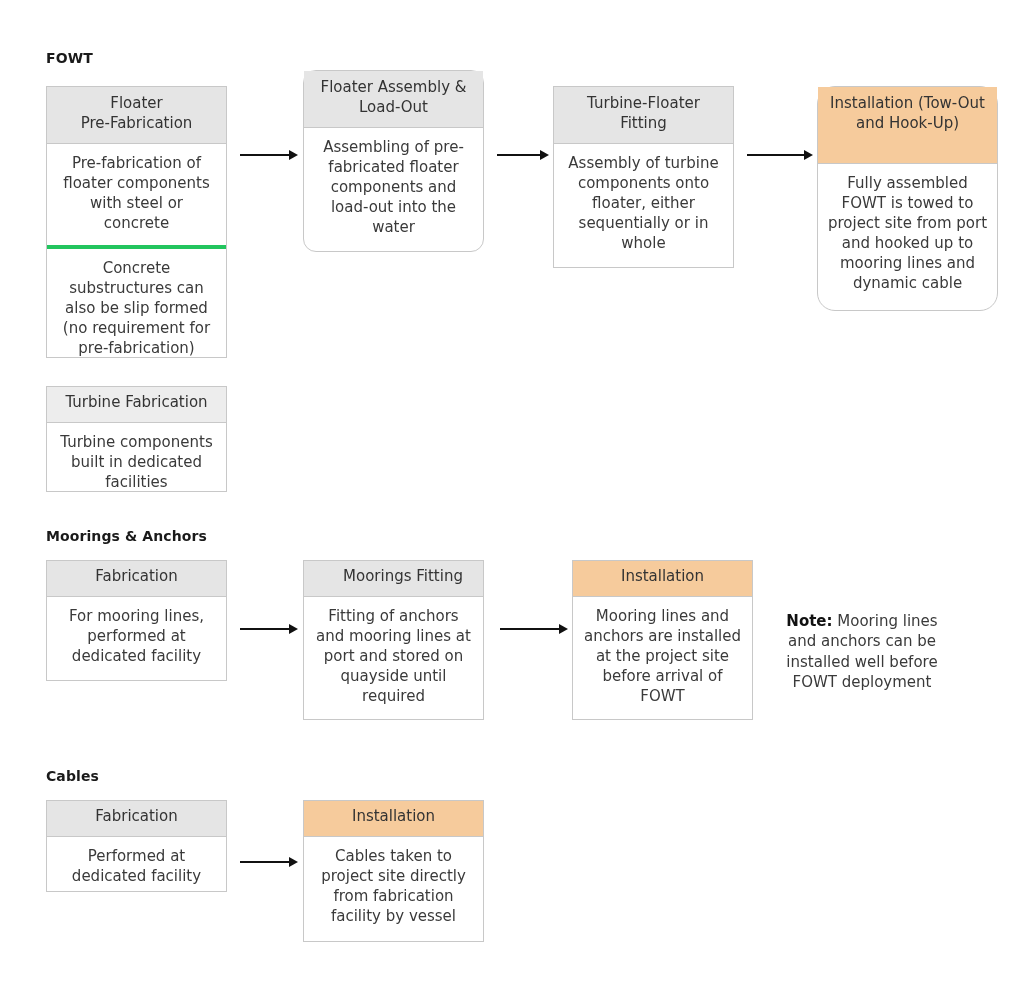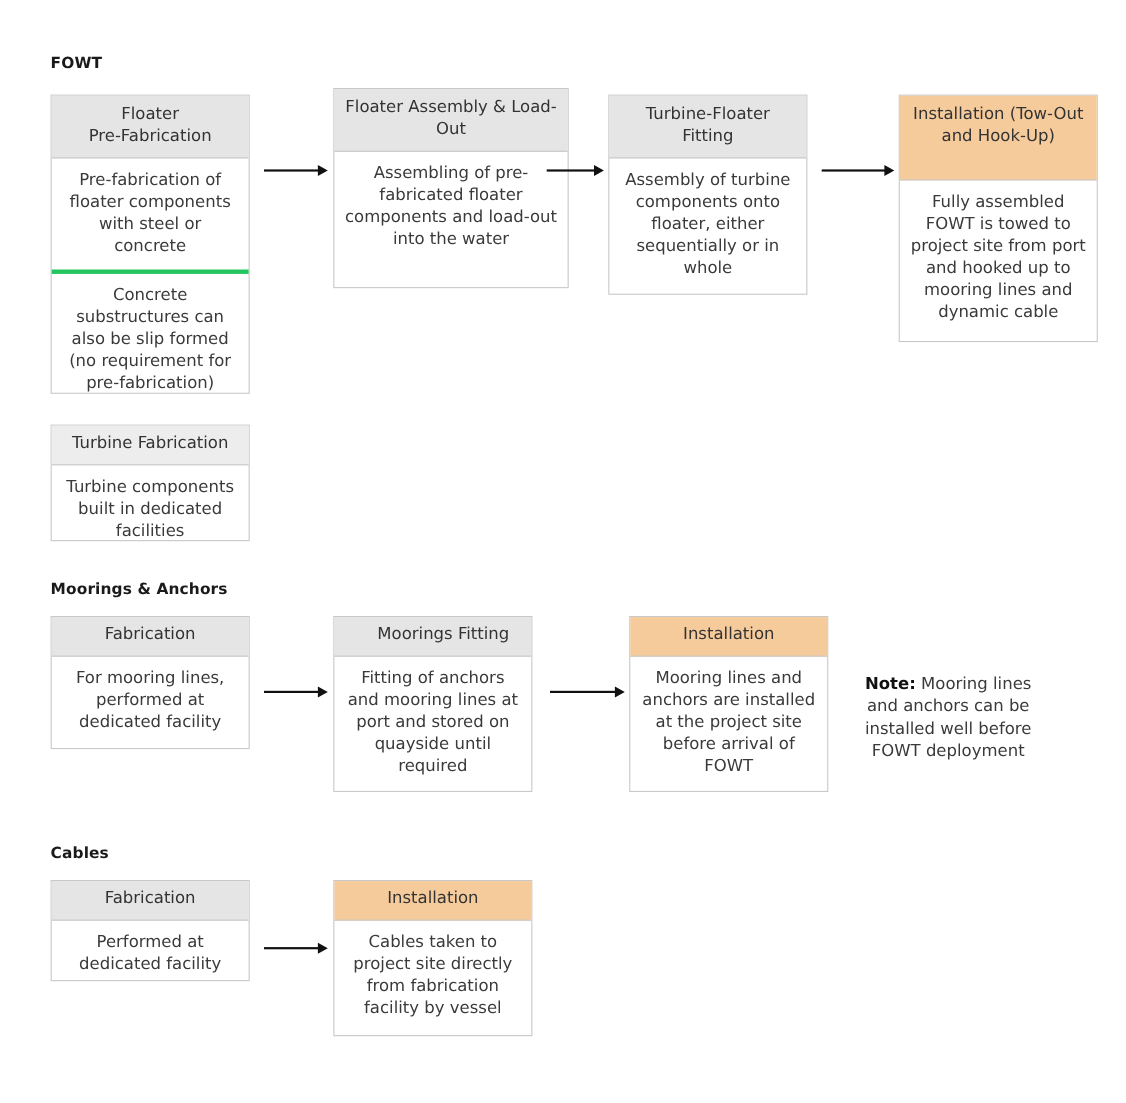--- a/index.html
+++ b/index.html
@@ -99,31 +99,31 @@
 <div class="canvas">
 
   <div class="section-title" style="left:46px; top:50px;">FOWT</div>
 
   <div class="card" style="left:46px; top:86px; width:181px;">
     <div class="card-header hdr-blue" style="height:57px;">Floater<br>Pre-Fabrication</div>
     <div class="card-body" style="height:105px;">Pre-fabrication of floater components with steel or concrete</div>
     <div class="card-body" style="height:108px;">Concrete substructures can also be slip formed (no requirement for pre-fabrication)</div>
   </div>
 
-  <div class="card" style="left:303px; top:80px; width:214px;">
+  <div class="card" style="left:303px; top:70px; width:181px;border-radius:13px;">
     <div class="card-header hdr-blue" style="height:57px;">Floater Assembly &amp; Load-Out</div>
     <div class="card-body" style="height:123px;">Assembling of pre-fabricated floater components and load-out into the water</div>
   </div>
 
   <div class="card" style="left:553px; top:86px; width:181px;">
     <div class="card-header hdr-blue" style="height:57px;">Turbine-Floater Fitting</div>
     <div class="card-body" style="height:123px;">Assembly of turbine components onto floater, either sequentially or in whole</div>
   </div>
 
-  <div class="card" style="left:817px; top:86px; width:181px;">
+  <div class="card" style="left:817px; top:86px; width:181px;border-radius:18px;">
     <div class="card-header hdr-orange" style="height:77px;">Installation (Tow-Out and Hook-Up)</div>
     <div class="card-body" style="height:146px;">Fully assembled FOWT is towed to project site from port and hooked up to mooring lines and dynamic cable</div>
   </div>
 
   <div class="card" style="left:46px; top:386px; width:181px;">
     <div class="card-header hdr-gray" style="height:36px; padding-top:6px;">Turbine Fabrication</div>
     <div class="card-body" style="height:68px;">Turbine components built in dedicated facilities</div>
   </div>
 
   <div class="arrow" style="left:240px; top:149px; width:58px;">

